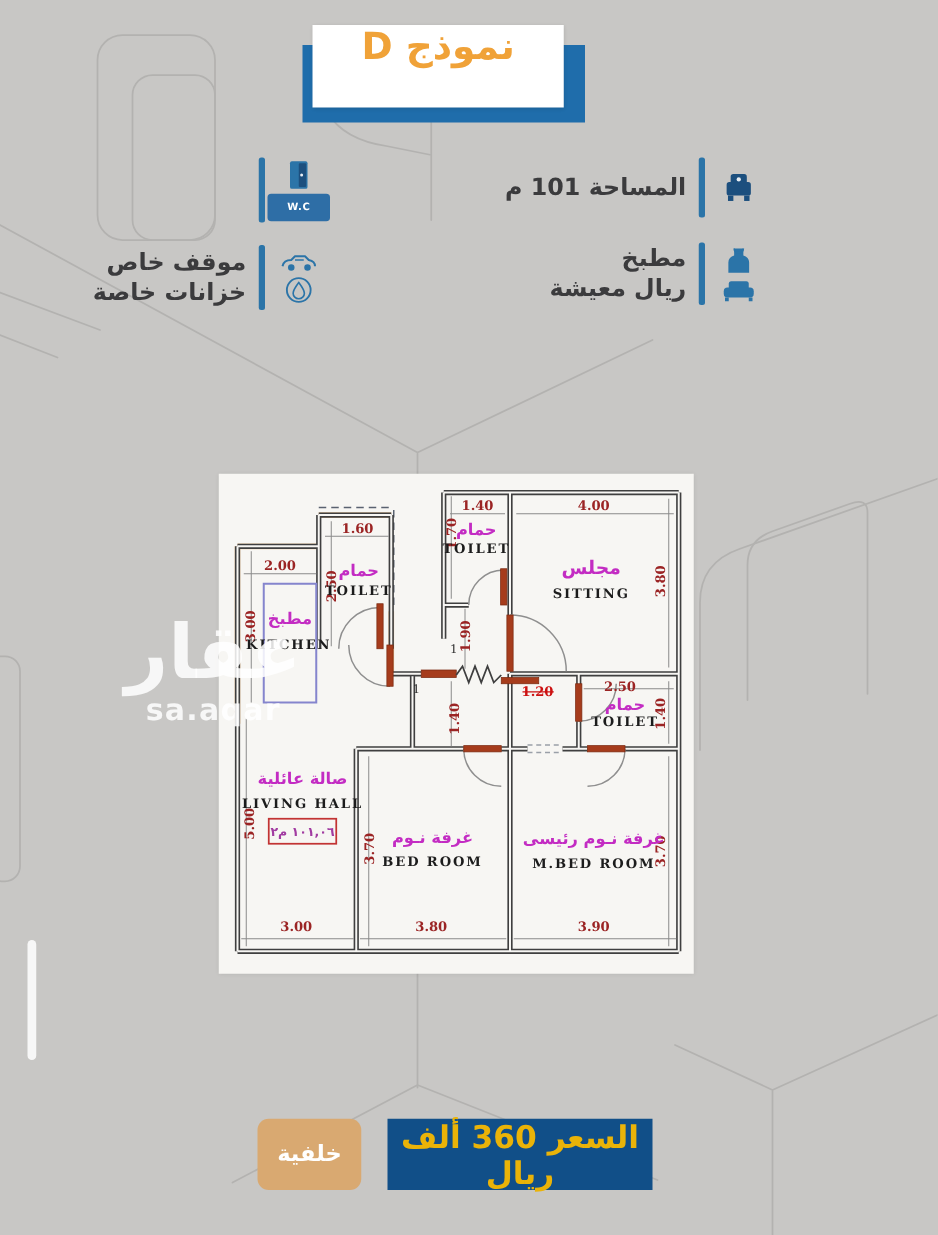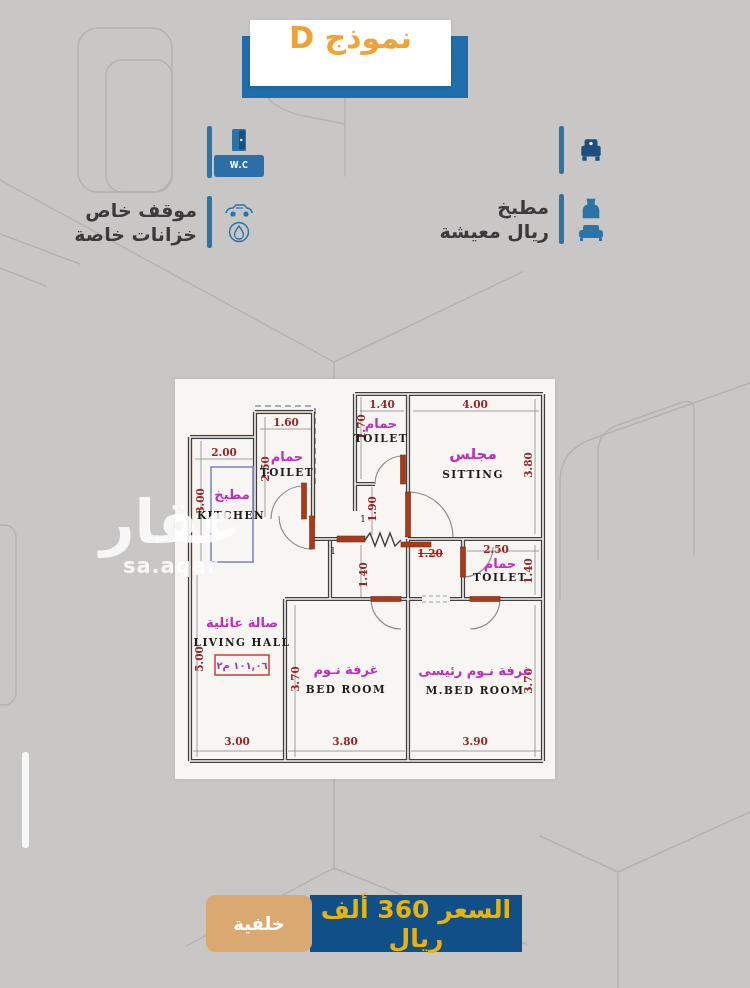--- a/index.html
+++ b/index.html
@@ -40,26 +40,26 @@
   .dimred{fill:#cc1111;font:bold 10.5px "DejaVu Serif",serif;text-anchor:middle;}
   .doorno{fill:#2c2c2c;font:9.5px "DejaVu Serif",serif;text-anchor:middle;}
   .arlbl{fill:#c32cc3;font-weight:bold;font-size:13px;font-family:"DejaVu Sans",sans-serif;text-anchor:middle;direction:rtl;}
   .arlbl.big{font-size:15px;}
   .enlbl{fill:#1c1c1c;font:bold 10.5px "DejaVu Serif",serif;text-anchor:middle;letter-spacing:1.5px;}
   .areaBox{stroke:#c23333;stroke-width:1.4;fill:none;}
   .areaTxt{fill:#a13ba1;font:bold 10px "DejaVu Sans",sans-serif;text-anchor:middle;direction:rtl;}
   
   .wm{left:100px;top:492px;z-index:2;text-align:center;color:rgba(255,255,255,.85);line-height:1;}
   .wm .ar{font-size:60px;font-weight:bold;}
-  .wm .latin{font-size:21px;font-weight:bold;margin-top:4px;letter-spacing:1px;}
+  .wm .latin{font-size:24px;font-weight:bold;margin-top:4px;letter-spacing:1px;}
   
   .price-banner{left:310px;top:895px;width:212px;height:57px;background:#114f88;z-index:3;
     display:flex;align-items:center;justify-content:center;}
   .price-banner span{color:#eab308;font-size:25px;font-weight:bold;direction:rtl;text-align:center;}
-  .bg-btn{left:206px;top:895px;width:106px;height:57px;background:#d9a971;border-radius:9px;z-index:3;
+  .bg-btn{left:206px;top:895px;width:83px;height:57px;background:#d9a971;border-radius:9px;z-index:3;
     display:flex;align-items:center;justify-content:center;border:none;cursor:pointer;}
   .bg-btn span{color:#fff;font-size:18px;font-weight:bold;}
   .white-bar{left:22px;top:752px;width:7px;height:96px;background:rgba(255,255,255,.85);border-radius:4px;z-index:2;}
 </style>
 </head>
 <body>
 
 <svg id="bg-decor" width="750" height="988" viewBox="0 0 750 988">
   <g stroke="#b3b2b0" stroke-width="1.4" fill="none" stroke-linejoin="round" stroke-linecap="round">
     <rect x="78" y="28" width="94" height="164" rx="20"></rect>
@@ -86,20 +86,21 @@
           <rect x="7" y="3" width="12" height="9" rx="2"></rect>
           <rect x="4" y="9" width="18" height="10" rx="2"></rect>
           <rect x="5" y="19" width="4" height="4"></rect>
           <rect x="17" y="19" width="4" height="4"></rect>
           <circle cx="13" cy="7" r="1.6" fill="#e8eef4"></circle>
         </g>
     </svg>
   </div>
   <div class="vbar" style="height:48px;"></div>
   <div class="txt">
+    <div>المساحة 101 م</div>
   </div>
 </div>
 
 <div class="abs feat" style="right:142px;top:194px;">
   <div class="icons">
     <svg width="24" height="24" viewBox="0 0 26 26">
       <path fill="#2b74a8" d="M9,2 h8 v6 c3,1 5,3 5,6 v9 H4 v-9 c0,-3 2,-5 5,-6 z"></path>
       <path d="M9,2 C9,7 17,7 17,2" stroke="#2b74a8" stroke-width="1.4" fill="none"></path>
     </svg>
     <svg width="26" height="18" viewBox="0 0 26 18">

